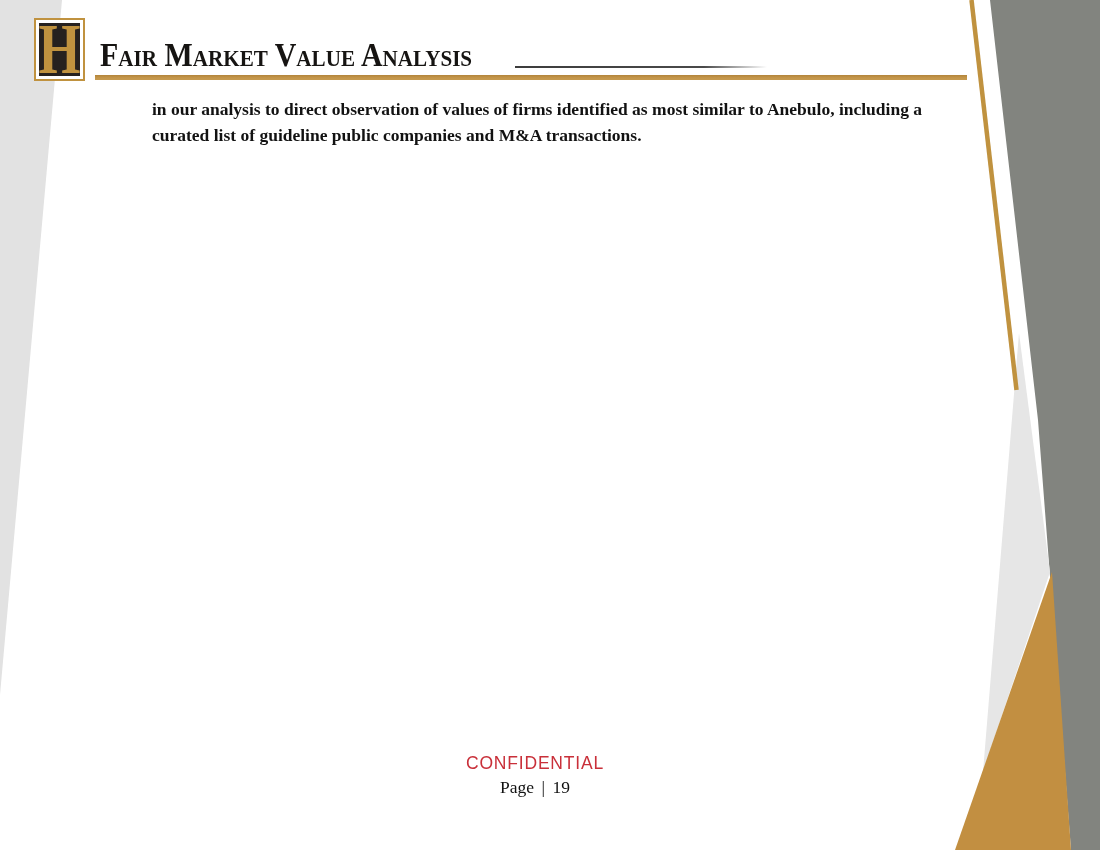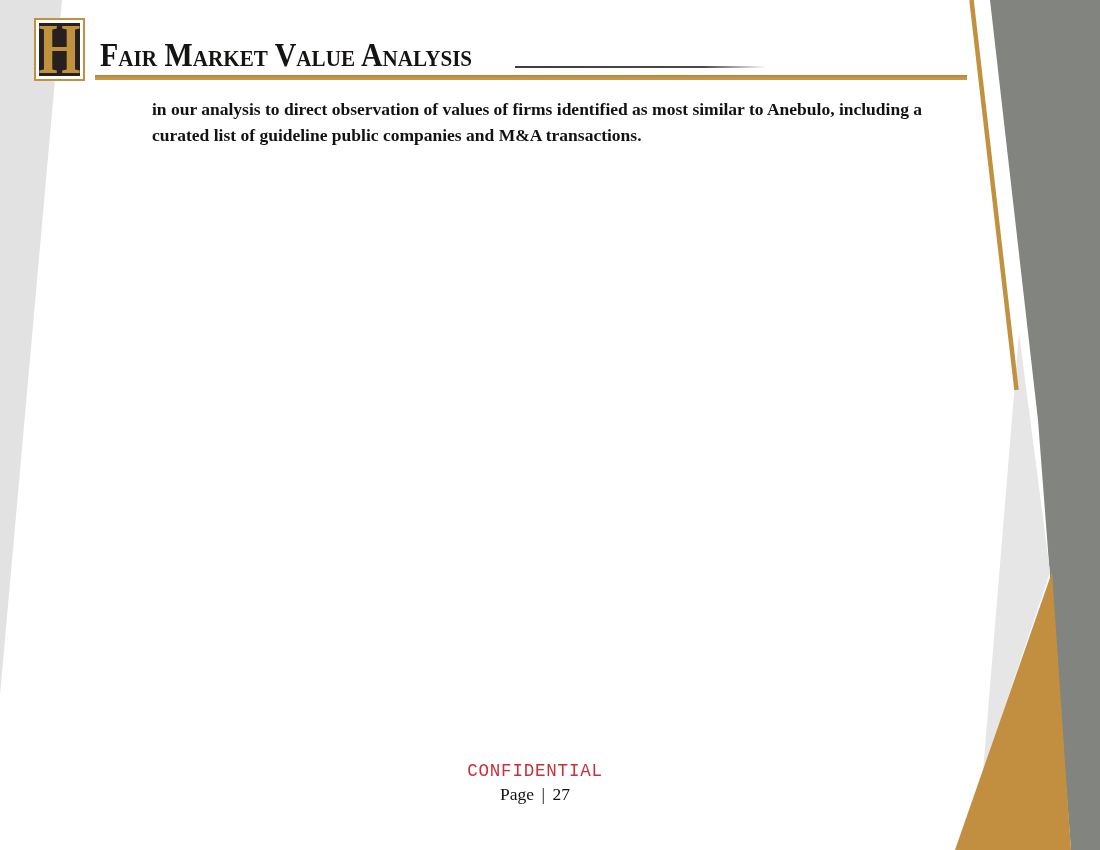--- a/index.html
+++ b/index.html
@@ -85,25 +85,24 @@
     color: #121212;
   }
   
   .footer {
     position: absolute;
     left: 0; top: 753px;
     width: 1070px;
     text-align: center;
   }
   .confidential-label {
-    font-family: Liberation Mono, monospace;
+    font-family: Liberation Sans, sans-serif;
     font-size: 17.5px;
     letter-spacing: 0.8px;
     color: #c9303a;
-    margin-top: 8px;
   }
   .page-number {
     font-family: "Liberation Serif", serif;
     font-size: 17.5px;
     color: #111111;
     margin-top: 3px;
     word-spacing: 3px;
   }
 </style>
 </head>
@@ -132,16 +131,16 @@
 
   <div class="page-title">Fair Market Value Analysis</div>
 
   <div class="title-rule-thin"></div>
   <div class="title-rule-gold"></div>
 
   <div class="body-paragraph">in our analysis to direct observation of values of firms identified as most similar to Anebulo, including a curated list of guideline public companies and M&amp;A transactions.</div>
 
   <div class="footer">
     <div class="confidential-label">CONFIDENTIAL</div>
-    <div class="page-number">Page | 27</div>
+    <div class="page-number">Page | 19</div>
   </div>
 
 </div>
 
 </body></html>

